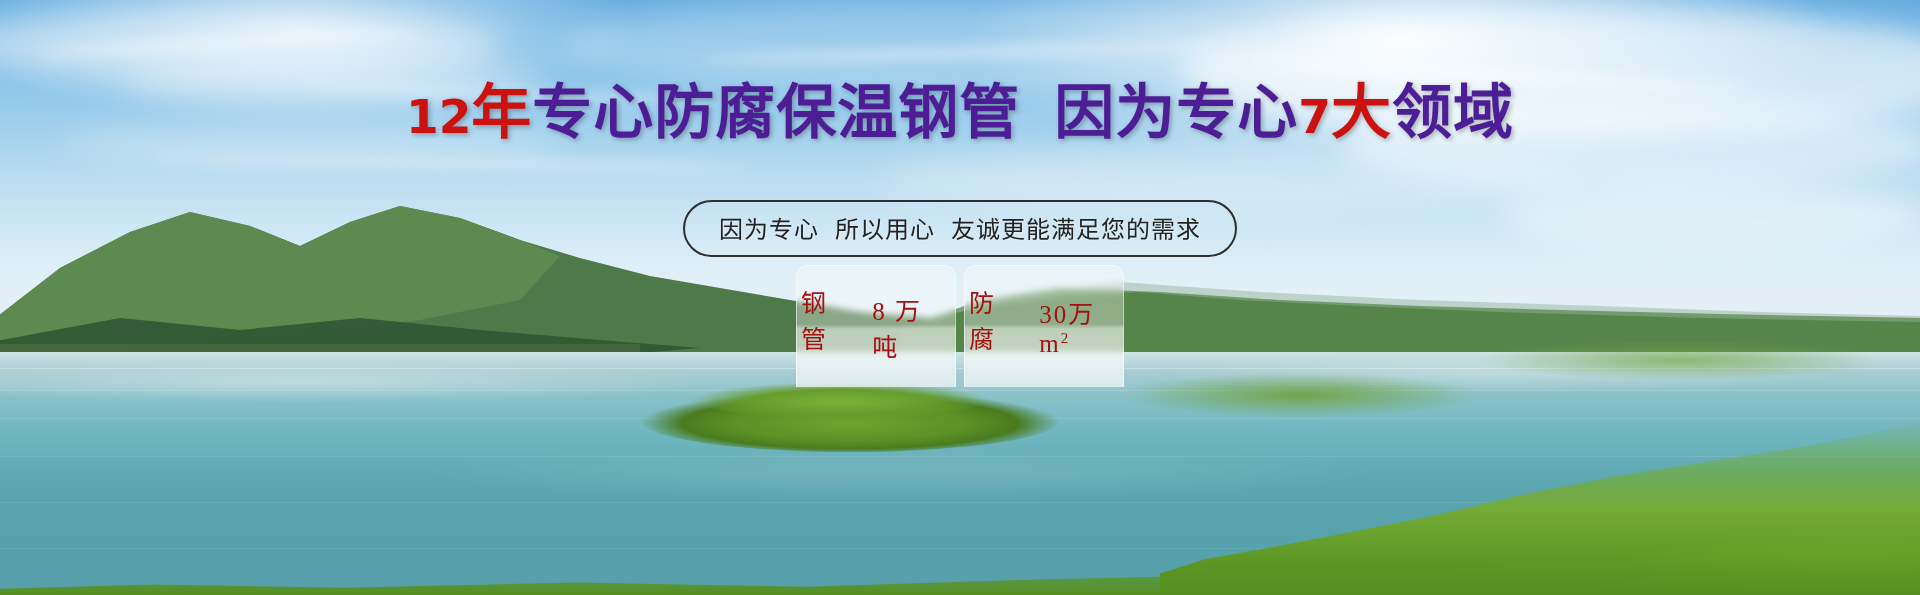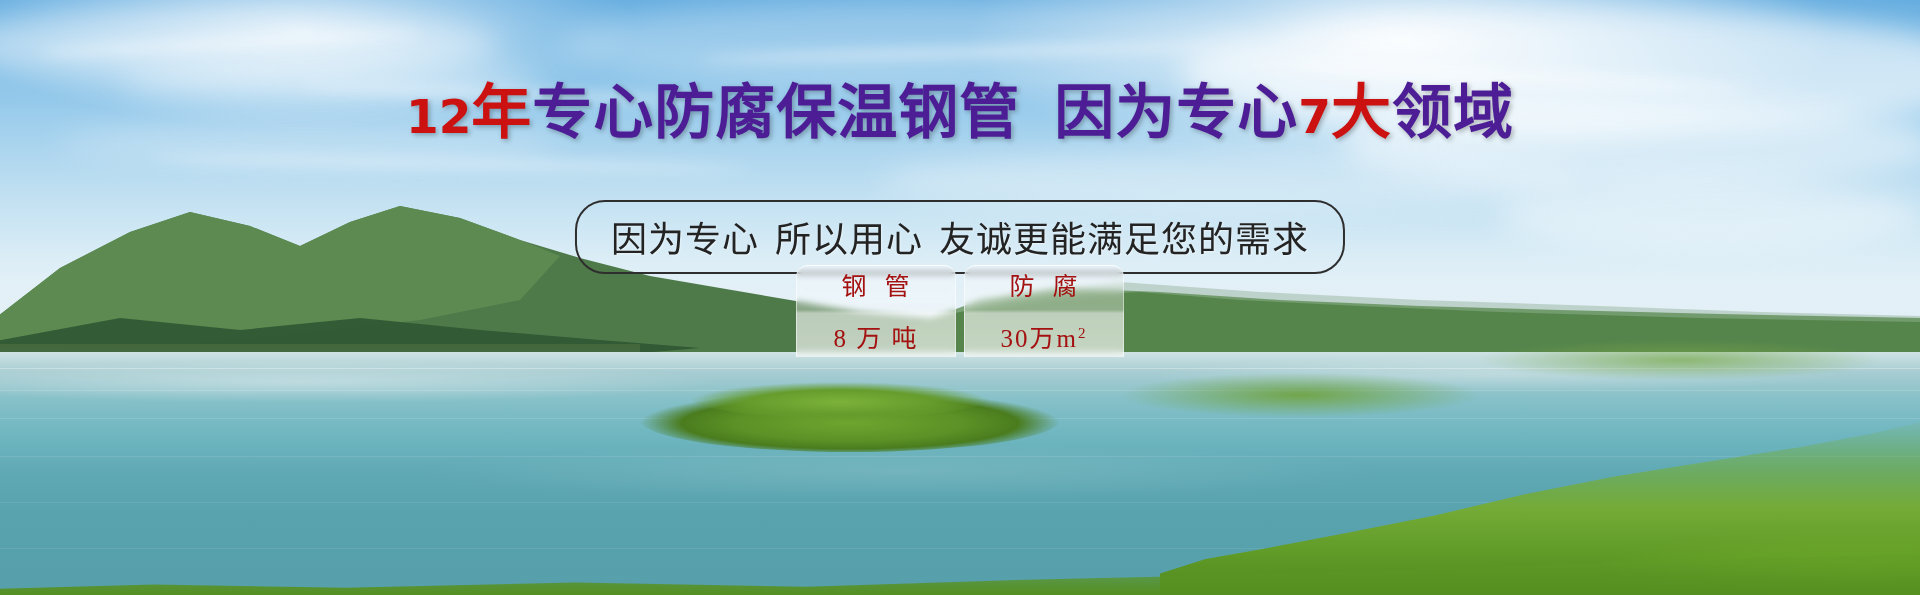--- a/index.html
+++ b/index.html
@@ -115,40 +115,40 @@
   }
   .headline .dark{color:#4c1d95;}
   .headline .red{color:#cc1111;}
   .headline .num{font-size:47px;letter-spacing:0;}
   .headline .gap{display:inline-block;width:34px;}
 
   .pill{
     position:absolute;left:50%;top:200px;transform:translateX(-50%);
     border:2px solid #2e2e2e;border-radius:30px;
     padding:8px 34px 10px 34px;
-    font-size:36px;color:#232323;white-space:nowrap;
+    font-size:24px;color:#232323;white-space:nowrap;
     font-family:"DejaVu Sans","Liberation Sans",sans-serif;
     letter-spacing:1px;
     text-shadow:1px 1px 2px rgba(255,255,255,.45);
   }
   .pill .sp{display:inline-block;width:16px;}
 
   .stats{
     position:absolute;left:50%;top:265px;transform:translateX(-50%);
     display:flex;gap:8px;
   }
   .stat{
-    width:160px;height:92px;
+    width:160px;height:122px;
     border-radius:12px 12px 0 0;
     background:linear-gradient(180deg, rgba(255,255,255,.32) 0%, rgba(255,255,255,.34) 48%, rgba(255,255,255,.62) 52%, rgba(255,255,255,.66) 100%);
     border-top:1px solid rgba(255,255,255,.85);
     border-left:1px solid rgba(255,255,255,.55);
     border-right:1px solid rgba(255,255,255,.45);
     backdrop-filter:blur(3px);
-    display:flex;flex-direction:column;align-items:center;justify-content:flex-start;
+    display:flex;align-items:center;justify-content:flex-start;
     box-sizing:border-box;
   }
   .stat .label{
     font-size:25px;color:#a41111;letter-spacing:5px;
     margin:0 0 16px 4px;
     font-family:"DejaVu Sans","Liberation Sans",sans-serif;
   }
   .stat .value{
     font-size:25px;color:#a41111;letter-spacing:2px;
     font-family:Liberation Serif, serif;

